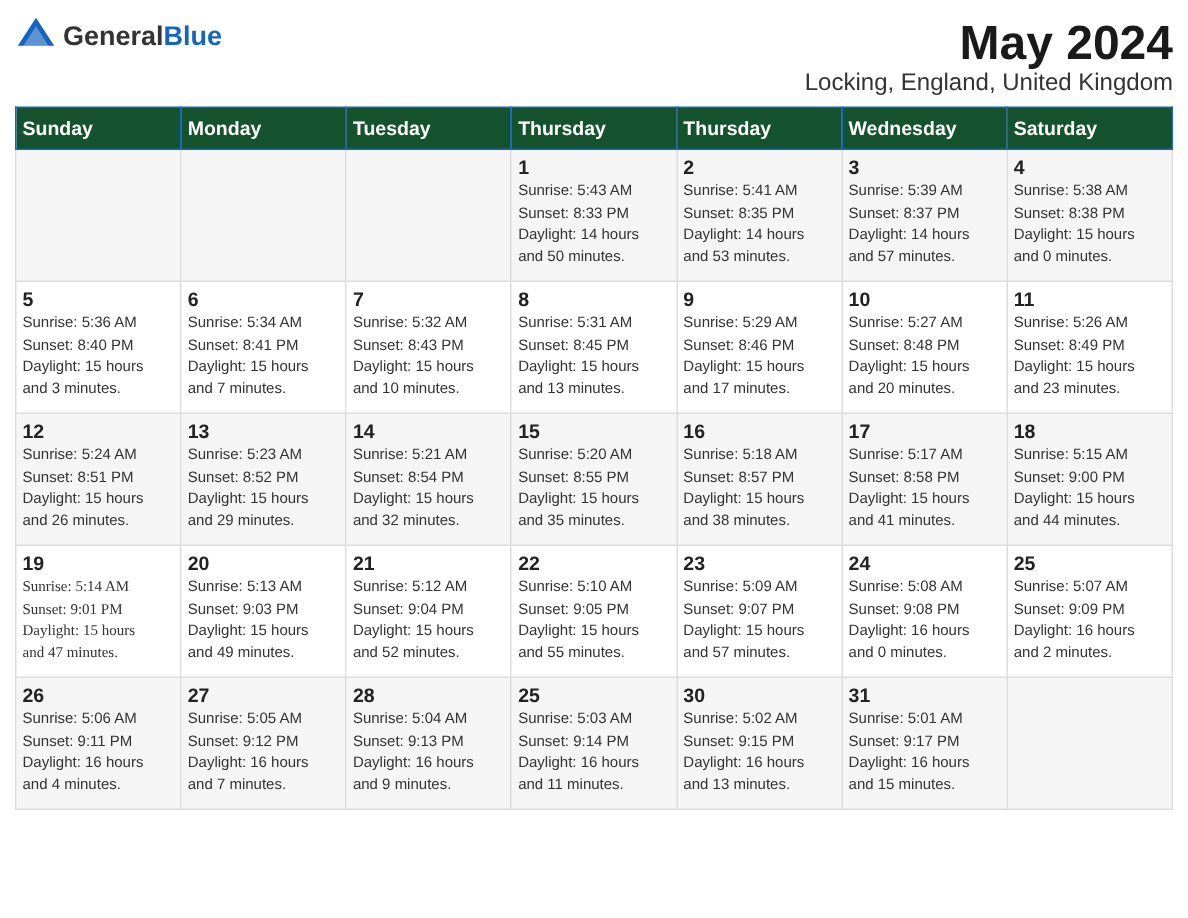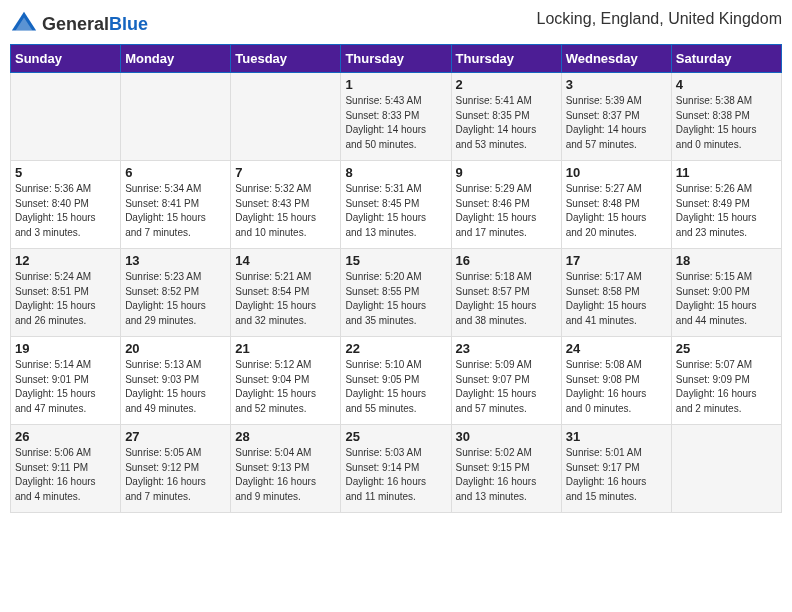--- a/index.html
+++ b/index.html
@@ -46,21 +46,21 @@
     .subtitle {
       font-size: 16px;
       color: #333;
     }
     table {
       width: 100%;
       border-collapse: collapse;
       table-layout: fixed;
     }
     thead tr {
-      background-color: #4c1d95;
+      background-color: #14532d;
       color: #fff;
     }
     thead th {
       padding: 6px 4px;
       font-size: 13px;
       font-weight: bold;
       text-align: left;
       border: 1px solid #1565c0;
     }
     tbody tr {
@@ -96,20 +96,21 @@
   <div class="logo">
     <svg class="logo-icon" viewBox="0 0 30 30" xmlns="http://www.w3.org/2000/svg">
       <polygon points="15,2 28,22 2,22" fill="#1565c0"></polygon>
       <polygon points="15,8 24,22 6,22" fill="#fff" opacity="0.3"></polygon>
     </svg>
     <div>
       <span class="logo-text-general">General</span><span class="logo-text-blue">Blue</span>
     </div>
   </div>
   <div class="title-area">
+    <div class="main-title">May 2024</div>
     <div class="subtitle">Locking, England, United Kingdom</div>
   </div>
 </div>
 
 <table>
   <thead>
     <tr>
     <th>Sunday</th>
         <th>Monday</th>
         <th>Tuesday</th>
@@ -251,21 +252,21 @@
           <span class="day-number">18</span>
           <div class="cell-content" style="white-space: pre-line;">Sunrise: 5:15 AM
 Sunset: 9:00 PM
 Daylight: 15 hours
 and 44 minutes.</div>
         </td>
       </tr>
       <tr>
         <td>
           <span class="day-number">19</span>
-          <div class="cell-content" style="white-space: pre-line;">Sunrise: 5:14 AM
+          <div class="cell-content" style="white-space: pre-line; font-family: Liberation Serif, serif;">Sunrise: 5:14 AM
 Sunset: 9:01 PM
 Daylight: 15 hours
 and 47 minutes.</div>
         </td>
         <td>
           <span class="day-number">20</span>
           <div class="cell-content" style="white-space: pre-line;">Sunrise: 5:13 AM
 Sunset: 9:03 PM
 Daylight: 15 hours
 and 49 minutes.</div>

